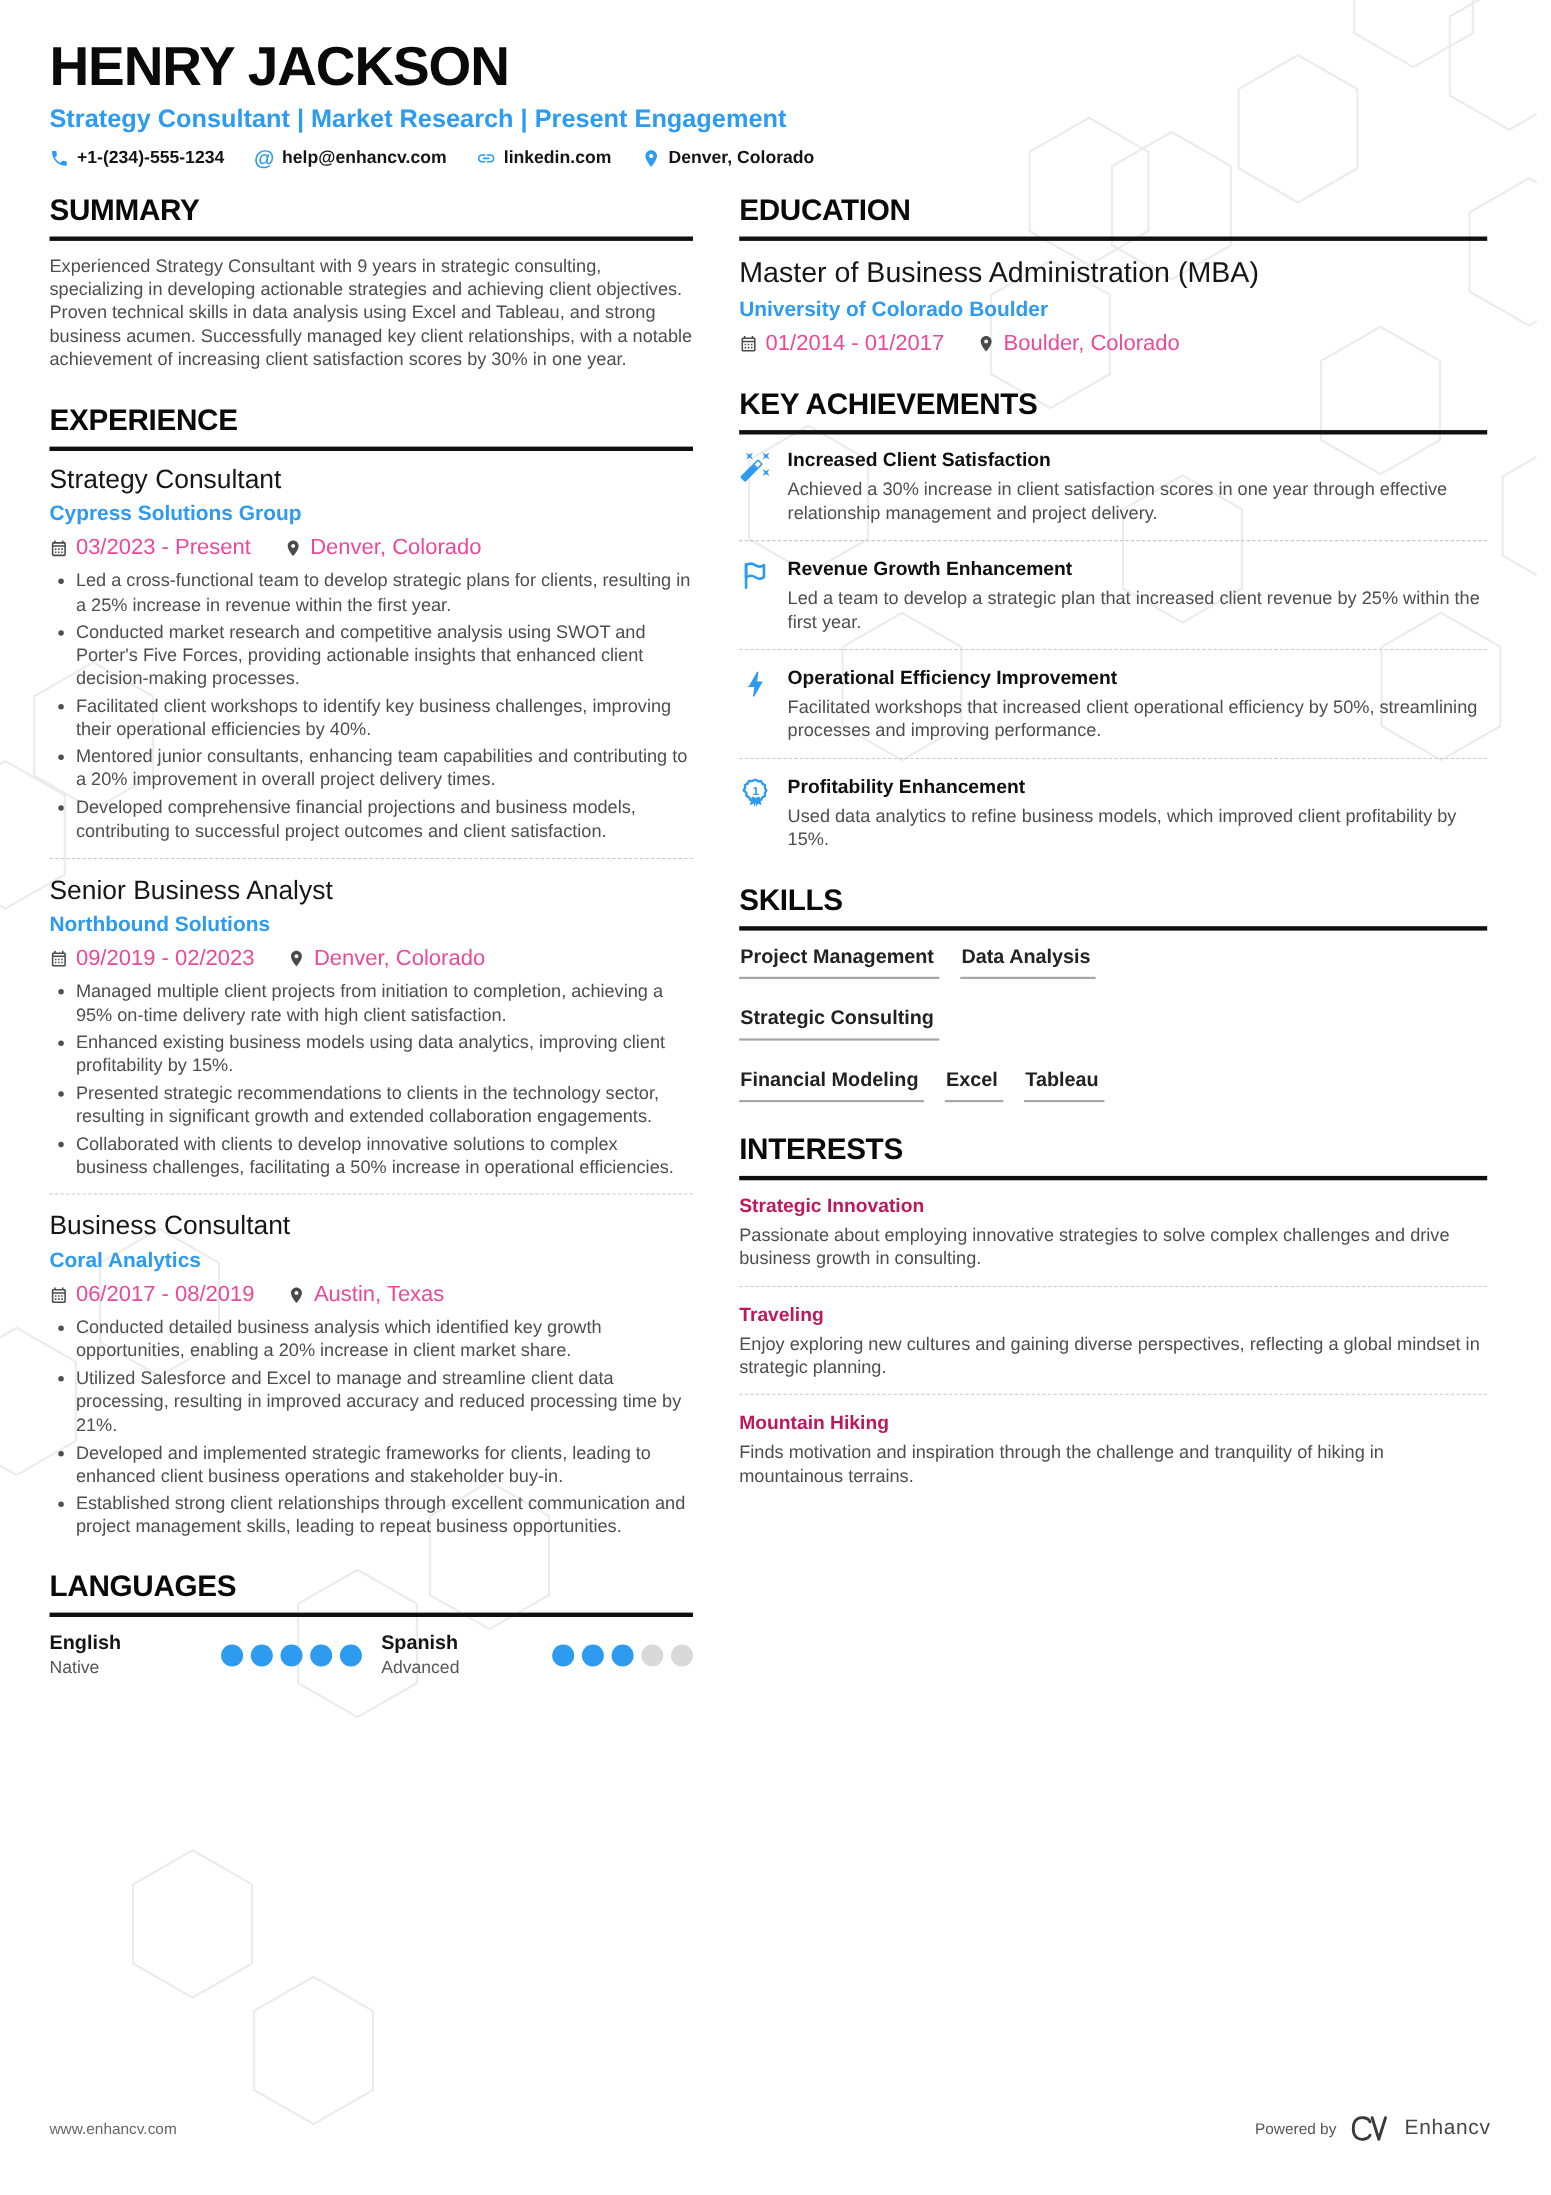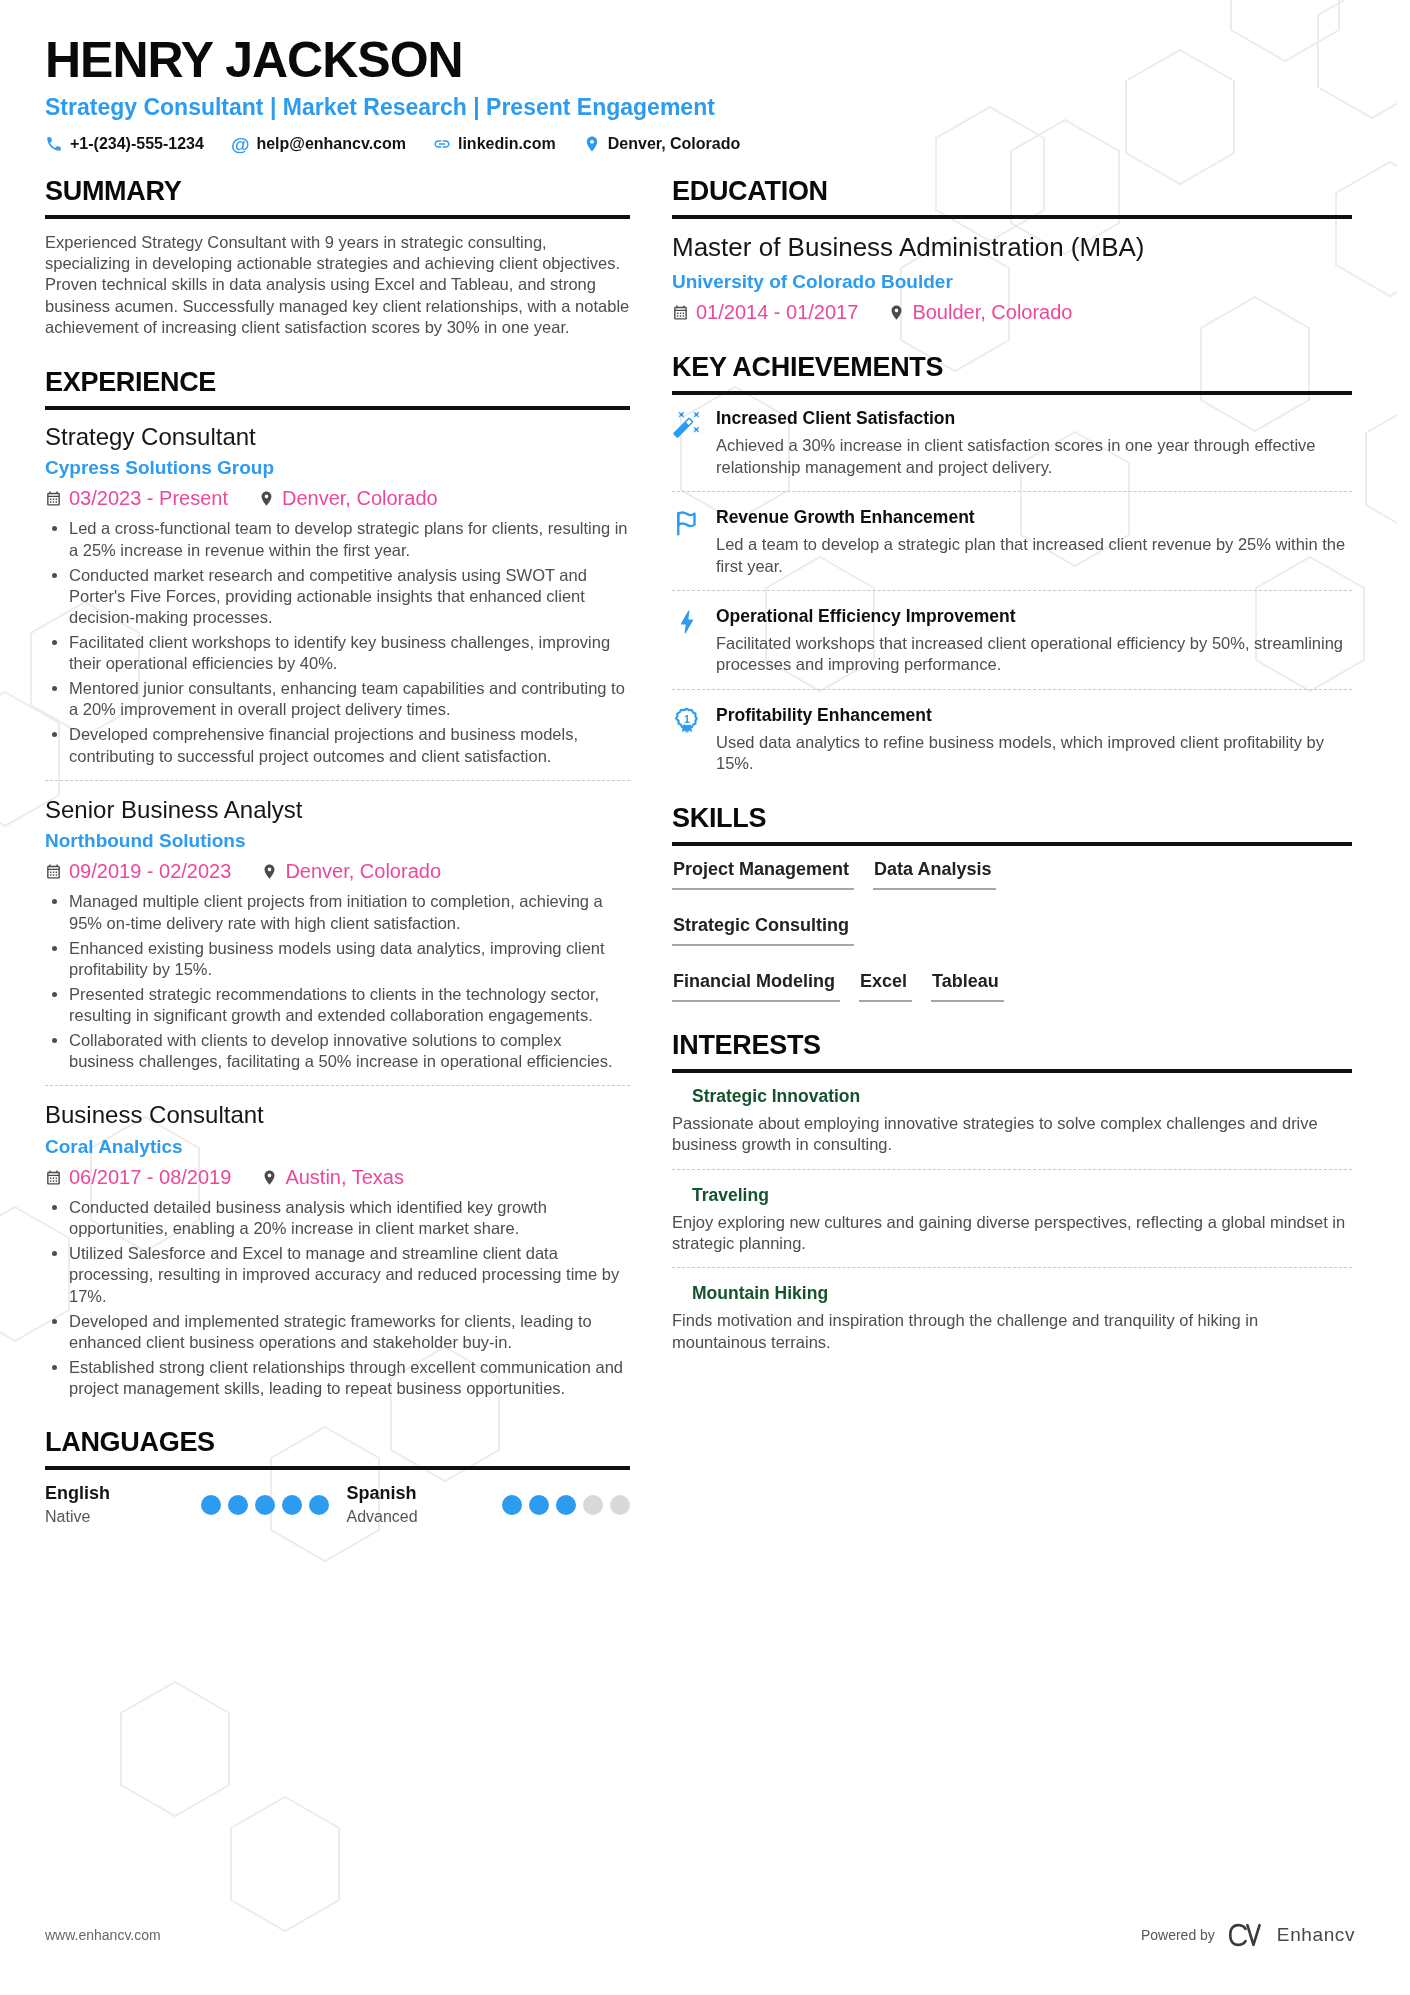--- a/index.html
+++ b/index.html
@@ -52,21 +52,21 @@
   .ach-item{display:flex;gap:14px;}
   .aicon{width:30px;height:30px;color:#2d9bf0;flex:none;margin-top:1px;}
   .ach-title{font-size:17.5px;font-weight:bold;color:#101010;}
   .ach-text{font-size:16.5px;color:#4e4e4e;line-height:1.3;margin-top:6px;}
 
   
   .skills-row{display:flex;gap:19px;margin-bottom:25px;}
   .skill{font-size:18px;font-weight:bold;color:#222;border-bottom:2px solid #a6a6a6;padding:0 5px 8px 1px;}
 
   
-  .int-title{font-size:17.5px;font-weight:bold;color:#14532d;margin-left:20px;}
+  .int-title{font-size:17.5px;font-weight:bold;color:#be185d;}
   .int-text{font-size:16.5px;color:#4e4e4e;line-height:1.3;margin-top:6px;}
 
   
   footer{position:absolute;left:45px;right:42px;bottom:46px;display:flex;justify-content:space-between;
          align-items:center;z-index:1;}
   .site{font-size:14px;color:#666;}
   .powered{display:flex;align-items:center;gap:10px;}
   .powered-label{font-size:14px;color:#555;}
   .cv-logo{width:42px;height:28px;color:#3a3a3a;}
   .brand{font-size:19px;color:#474747;letter-spacing:0.6px;}
@@ -254,21 +254,21 @@
               </span>
               <span class="meta-item">
                 <svg class="micon">
                     <use href="#i-pin"></use>
                   </svg>
                 <span>Austin, Texas</span>
               </span>
             </div>
             <ul class="bullets">
               <li>Conducted detailed business analysis which identified key growth opportunities, enabling a 20% increase in client market share.</li>
-              <li>Utilized Salesforce and Excel to manage and streamline client data processing, resulting in improved accuracy and reduced processing time by 17%.</li>
+              <li>Utilized Salesforce and Excel to manage and streamline client data processing, resulting in improved accuracy and reduced processing time by 21%.</li>
               <li>Developed and implemented strategic frameworks for clients, leading to enhanced client business operations and stakeholder buy-in.</li>
               <li>Established strong client relationships through excellent communication and project management skills, leading to repeat business opportunities.</li>
             </ul>
           </div>
         </section>
 
         <section>
           <h2>LANGUAGES</h2>
           <div class="lang-row">
             <div class="lang-item">

